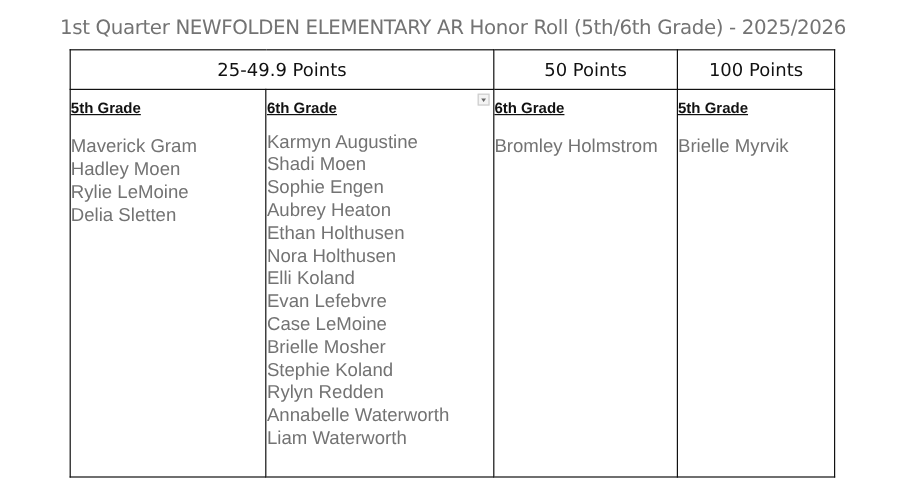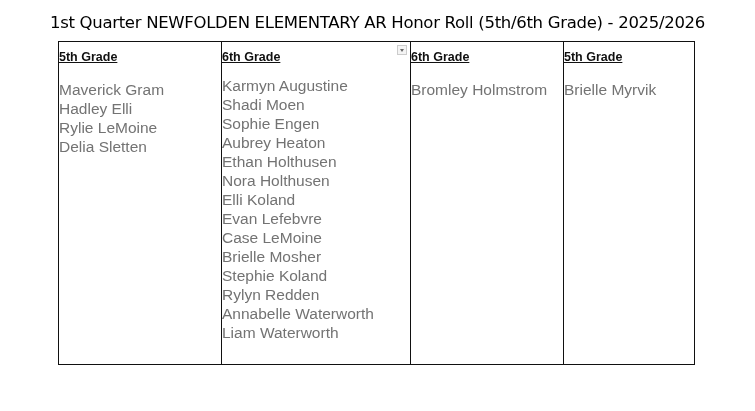--- a/index.html
+++ b/index.html
@@ -1,41 +1,46 @@
 <!DOCTYPE html>
 <html><head>
 <meta charset="utf-8">
 <style>
   html, body { margin:0; padding:0; background:#ffffff; }
   body { width:755px; height:411px; position:relative; overflow:hidden; font-family:"Liberation Sans", sans-serif; color:#111; }
-  .title { position:absolute; left:0; top:13px; width:755px; text-align:center; font-family:"DejaVu Sans", sans-serif; font-size:16.5px; letter-spacing:-0.3px; color:#000000; white-space:nowrap; }
+  .title { position:absolute; left:0; top:13px; width:755px; text-align:center; font-family:"DejaVu Sans", sans-serif; font-size:16.5px; letter-spacing:-0.3px; color:#737373; white-space:nowrap; }
   table { position:absolute; left:58px; top:41px; border-collapse:collapse; }
   td, th { border:1.5px solid #111; padding:0; vertical-align:top; }
   th { height:32px; vertical-align:middle; font-family:"DejaVu Sans", sans-serif; font-weight:normal; font-size:15px; color:#111; text-align:center; }
   td { height:322px; text-align:left; position:relative; }
   .grade { display:block; margin-top:8px; font-size:12.5px; font-weight:bold; text-decoration:underline; color:#111; }
   .names { margin-top:16px; font-size:15.5px; line-height:19px; color:#737373; }
   .names.six { margin-top:12px; }
   .names div { white-space:nowrap; }
   .dd { position:absolute; right:3px; top:3px; width:10px; height:10px; border:1px solid #ccc; background:#f4f4f4; box-sizing:border-box; }
   .dd::after { content:""; position:absolute; left:2px; top:3px; border-left:2.5px solid transparent; border-right:2.5px solid transparent; border-top:3px solid #666; }
 </style>
 </head>
 <body>
 
 <div class="title">1st Quarter NEWFOLDEN  ELEMENTARY  AR Honor Roll (5th/6th Grade) - 2025/2026</div>
 
 <table>
   <tbody>
+      <tr>
+    <th colspan="2" style="width:352px">25-49.9 Points</th>
+    <th style="width:152px">50 Points</th>
+    <th style="width:130px">100 Points</th>
+  </tr>
   <tr>
     <td style="width:162px">
       <span class="grade">5th Grade</span>
       <div class="names">
         <div>Maverick Gram</div>
-        <div>Hadley Elli</div>
+        <div>Hadley Moen</div>
         <div>Rylie LeMoine</div>
         <div>Delia Sletten</div>
       </div>
     </td>
     <td style="width:188px">
       <span class="dd"></span>
       <span class="grade">6th Grade</span>
       <div class="names six">
         <div>Karmyn Augustine</div>
         <div>Shadi Moen</div>

